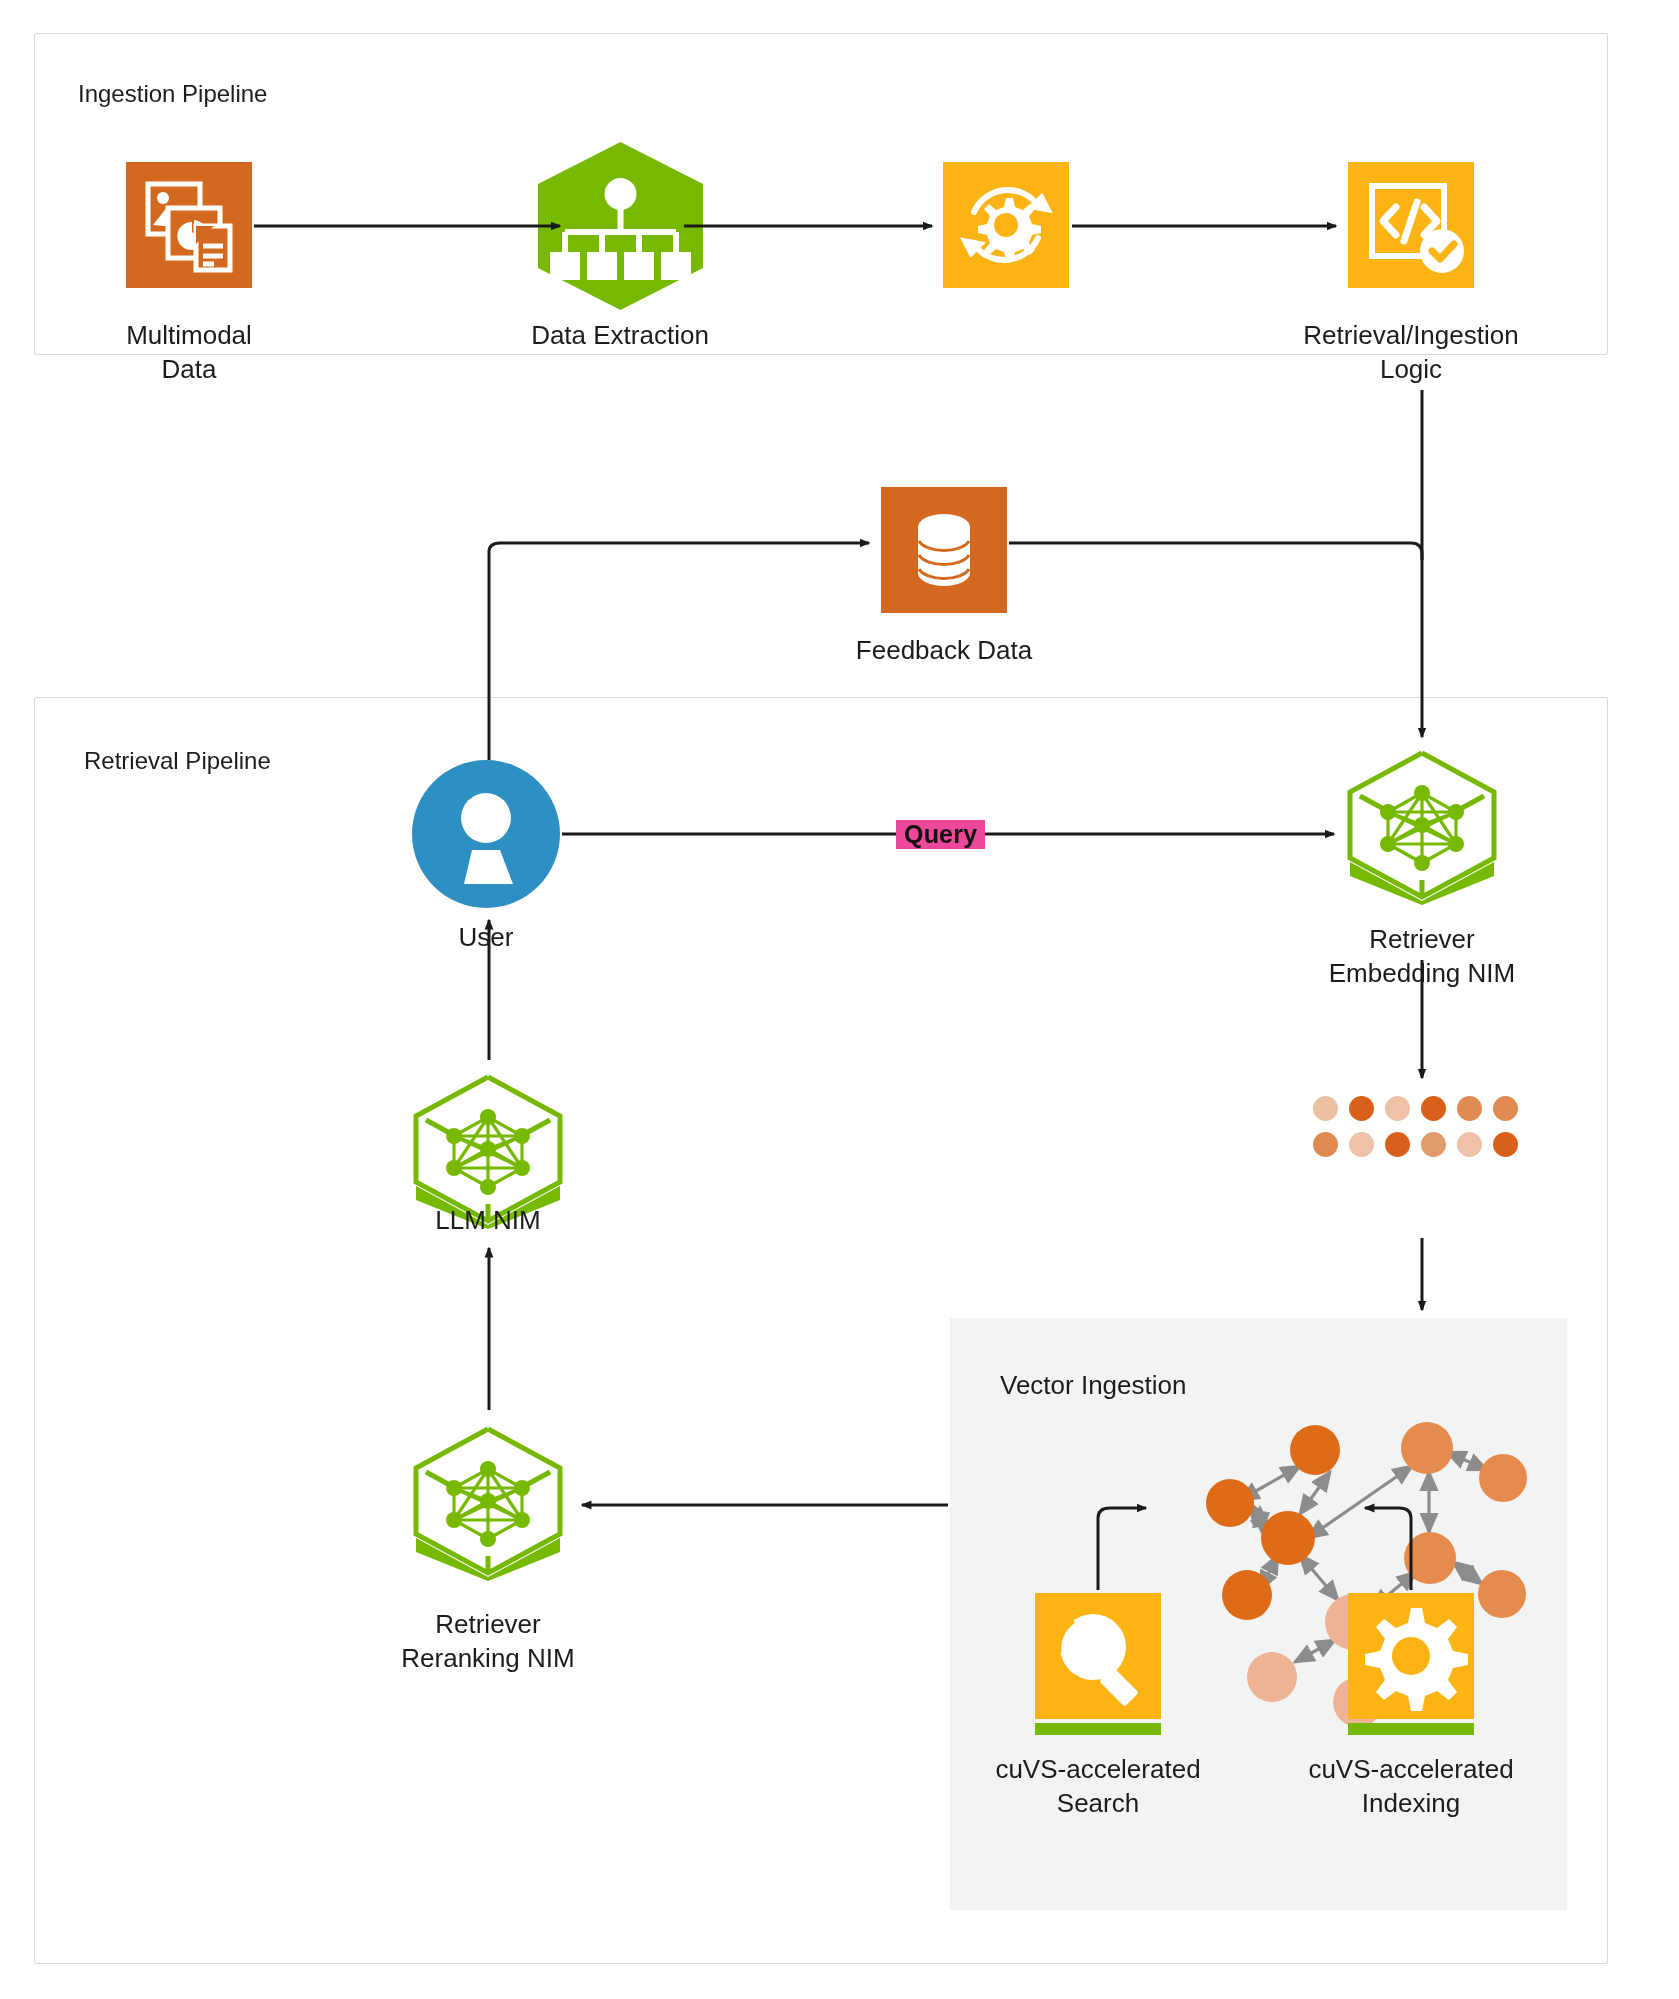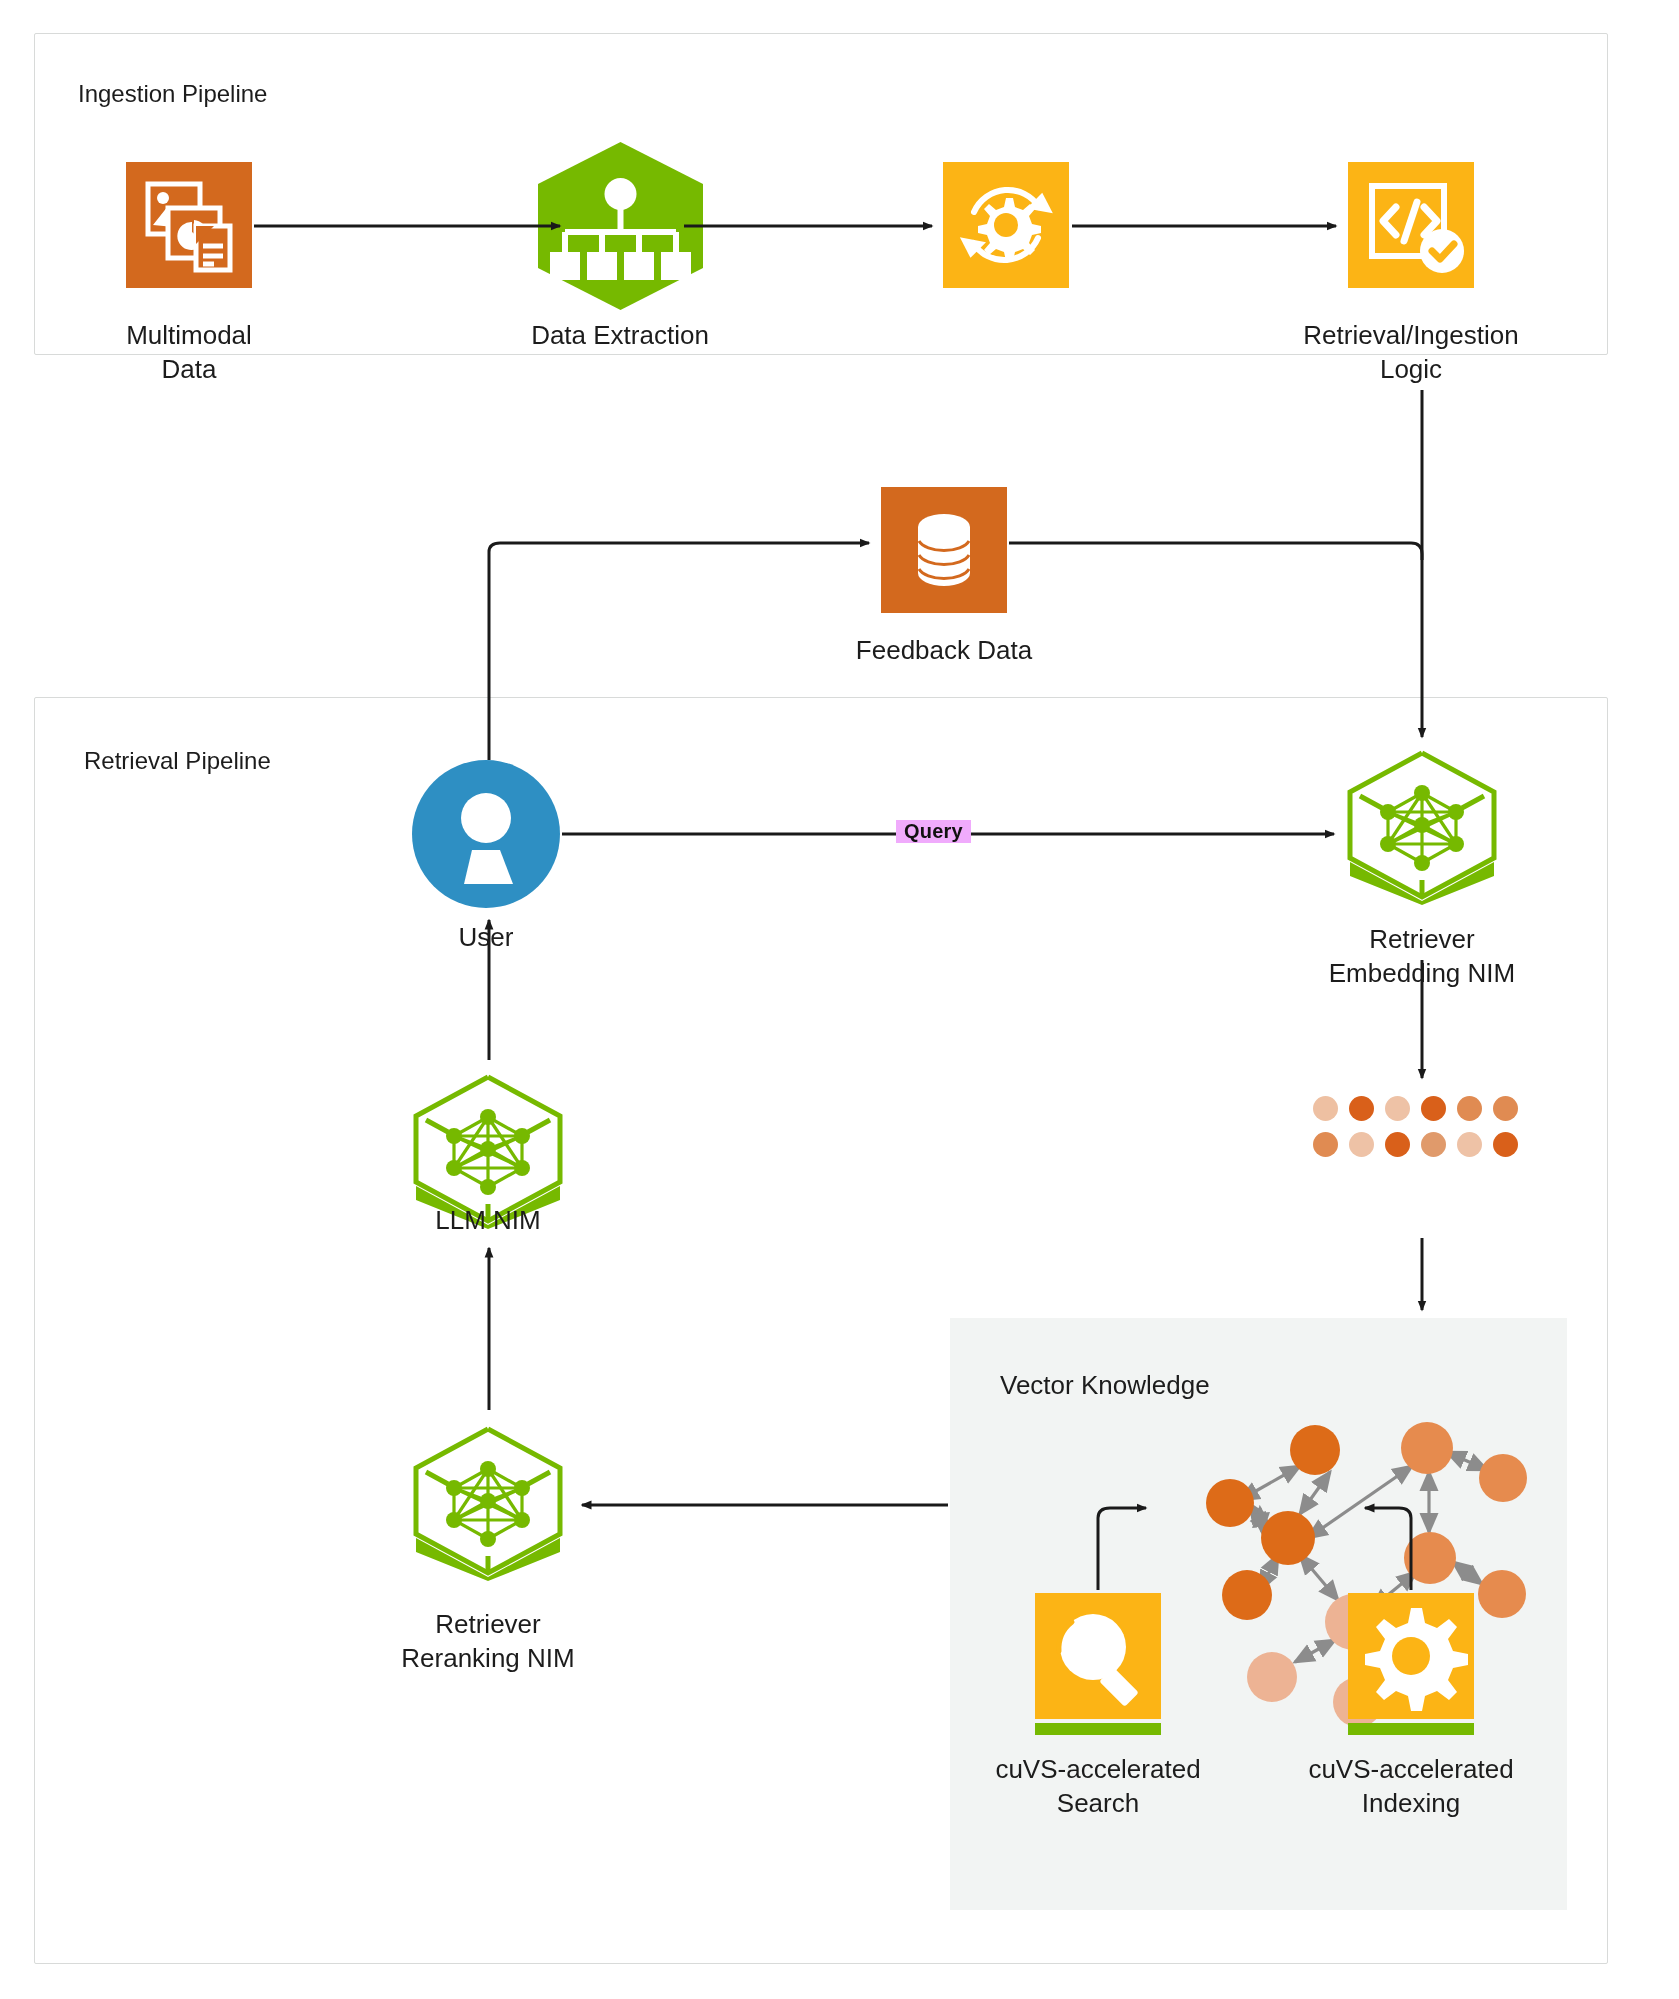--- a/index.html
+++ b/index.html
@@ -40,24 +40,24 @@
     position: absolute;
     background: #f2f4f3;
   }
   .panel-title {
     position: absolute;
     font-size: 26px;
     color: #1c1c1c;
   }
   .edge-label {
     position: absolute;
-    font-size: 20px;
+    font-size: 25px;
     font-weight: bold;
     color: #111;
-    background: #f0abfc;
+    background: #ec4899;
     padding: 0 8px;
     letter-spacing: .2px;
   }
   .small-caption {
     position: absolute;
     text-align: center;
     font-size: 20px;
     font-weight: bold;
     line-height: 1.3;
     color: #1c1c1c;
@@ -319,21 +319,21 @@
           <circle cx="46" cy="96" r="8"></circle>
           <circle cx="114" cy="96" r="8"></circle>
         <circle cx="80" cy="115" r="8"></circle>
       </g>
     </svg>
   </div>
   <div class="node-label" style="left:348px; top:1607px; width:280px;">Retriever
 Reranking NIM</div>
 
   <div class="panel" style="left:950px; top:1318px; width:617px; height:592px;"></div>
-  <div class="panel-title" style="left:1000px; top:1370px;">Vector Knowledge</div>
+  <div class="panel-title" style="left:1000px; top:1370px;">Vector Ingestion</div>
 
   <div class="node" style="left:1110px; top:1400px; width:440px; height:340px;">
     <svg width="440" height="340" viewBox="0 0 440 340">
       <defs>
         <marker id="ga" markerWidth="7" markerHeight="7" refX="6" refY="3.5" orient="auto">
           <path d="M0,0.5 L7,3.5 L0,6.5 z" fill="#8c8c8c"></path>
         </marker>
         <marker id="gb" markerWidth="7" markerHeight="7" refX="1" refY="3.5" orient="auto">
           <path d="M7,0.5 L0,3.5 L7,6.5 z" fill="#8c8c8c"></path>
         </marker>

